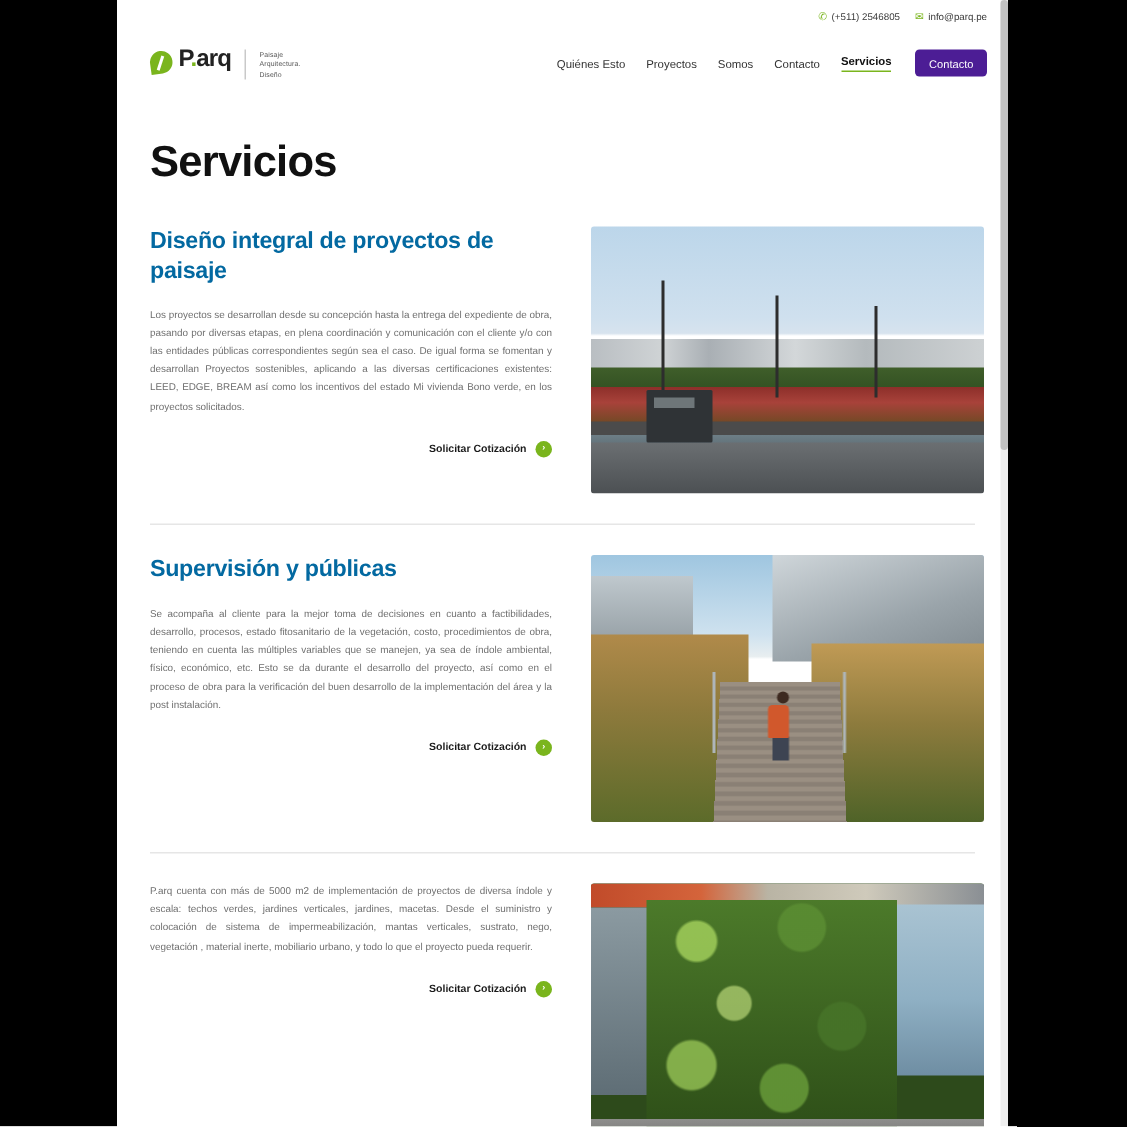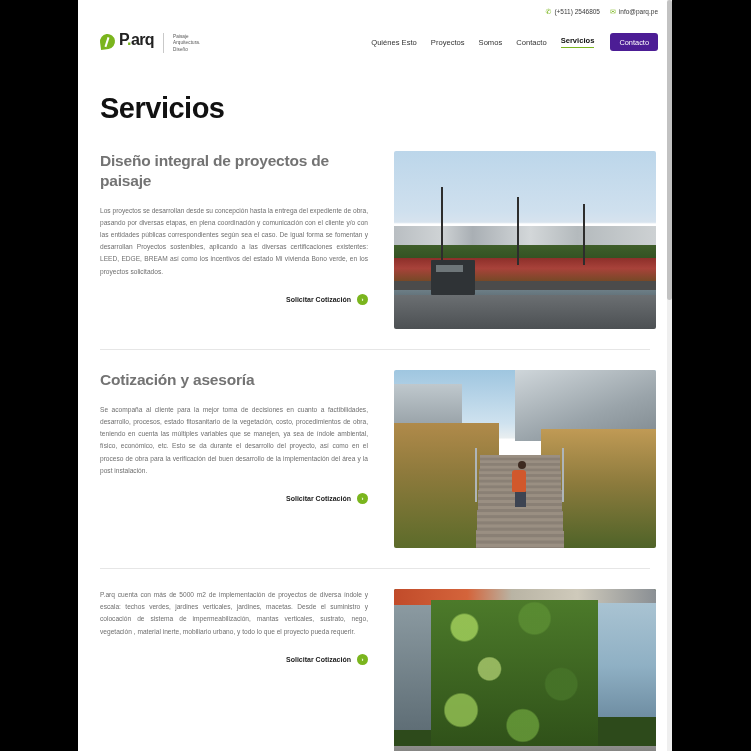--- a/index.html
+++ b/index.html
@@ -157,21 +157,21 @@
 
   .service {
     display: flex;
     gap: 26px;
     margin-bottom: 20px;
   }
   .service .text { width: 268px; flex: none; }
   .service h2 {
     font-size: 15.5px;
     font-weight: bold;
-    color: #737373;
+    color: #0369a1;
     line-height: 1.28;
     margin: 0 0 14px 0;
     letter-spacing: -0.2px;
   }
   .service p {
     font-size: 6.6px;
     line-height: 1.85;
     color: #6f6f6f;
     margin: 0;
     text-align: justify;
@@ -413,21 +413,21 @@
             <span class="lamp l2"></span>
             <span class="lamp l3"></span>
           <span class="box"></span>
         </div>
       </div>
 
       <div class="sep"></div>
 
       <div class="service">
         <div class="text">
-          <h2>Cotización y asesoría</h2>
+          <h2>Supervisión y públicas</h2>
           <p>Se acompaña al cliente para la mejor toma de decisiones en cuanto a factibilidades, desarrollo, procesos, estado fitosanitario de la vegetación, costo, procedimientos de obra, teniendo en cuenta las múltiples variables que se manejen, ya sea de índole ambiental, físico, económico, etc. Esto se da durante el desarrollo del proyecto, así como en el proceso de obra para la verificación del buen desarrollo de la implementación del área y la post instalación.</p>
           <div class="quote-btn">
             <span>Solicitar Cotización</span>
             <span class="arrow">›</span>
           </div>
         </div>
         <div class="photo p2">
           <span class="bldg2"></span>
           <span class="bldg"></span>
           <span class="grassL"></span>

